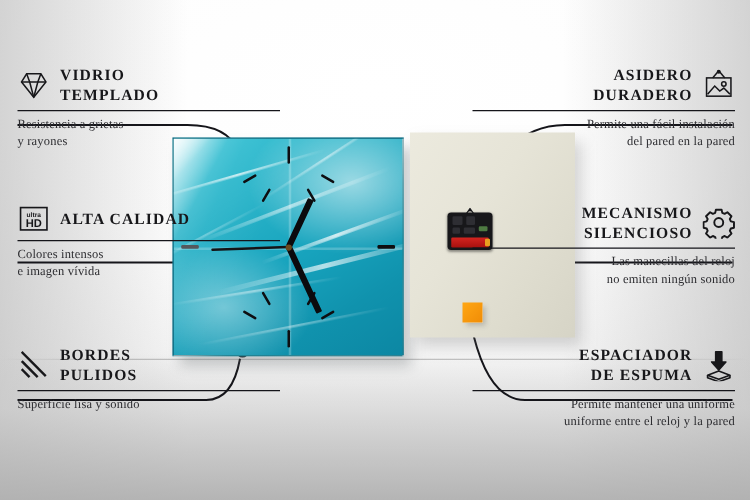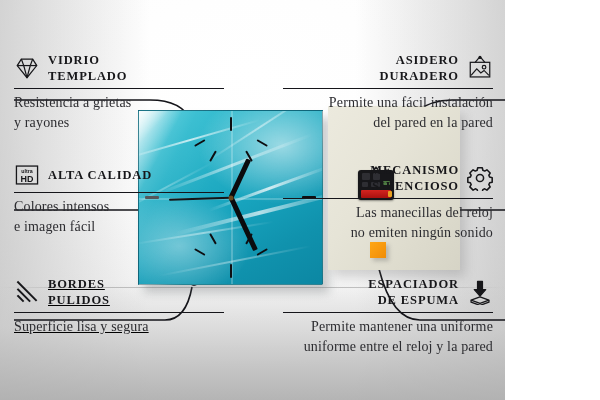--- a/index.html
+++ b/index.html
@@ -1,21 +1,21 @@
 <!DOCTYPE html>
 <html><head>
 <meta charset="utf-8">
 <style>
   html,body{margin:0;padding:0;}
   body{
     width:600px;height:400px;overflow:hidden;
     font-family:"Liberation Serif",serif;
     background:#fff;
   }
-  #stage{position:relative;width:505px;height:400px;overflow:hidden;background:#f0abfc;}
+  #stage{position:relative;width:600px;height:400px;overflow:hidden;background:#f0abfc;}
 
   
   .bg-base{position:absolute;inset:0;
     background:
       radial-gradient(120% 90% at 50% 18%, #ffffff 0%, #fdfdfd 42%, #f2f2f2 70%, #e4e4e4 100%);}
   .bg-vignette-l{position:absolute;left:0;top:0;width:150px;height:400px;
     background:linear-gradient(to right, rgba(178,178,178,.55), rgba(178,178,178,0));}
   .bg-vignette-r{position:absolute;right:0;top:0;width:150px;height:400px;
     background:linear-gradient(to left, rgba(178,178,178,.55), rgba(178,178,178,0));}
   .bg-floor{position:absolute;left:0;right:0;bottom:0;height:118px;
@@ -29,31 +29,31 @@
   
   .feat{position:absolute;width:210px;}
   .feat .row{display:flex;align-items:center;gap:8px;}
   .feat.left .row{justify-content:flex-start;}
   .feat.right .row{justify-content:flex-end;}
   .feat .ttl{font-family:"Liberation Serif",serif;font-weight:700;
     font-size:12.5px;letter-spacing:.9px;color:#17171a;line-height:1.28;text-transform:uppercase;}
   .feat.left .ttl{text-align:left;}
   .feat.right .ttl{text-align:right;}
   .feat .rule{height:1px;background:#15151a;margin:4px 0 4px 0;width:100%;}
-  .feat .sub{font-family:"Liberation Serif",serif;font-size:14px;color:#2c2c30;
+  .feat .sub{font-family:"Liberation Serif",serif;font-size:10px;color:#2c2c30;
     line-height:1.42;letter-spacing:.15px;}
   .feat.left .sub{text-align:left;}
   .feat.right .sub{text-align:right;}
   .ico{width:26px;height:26px;flex:0 0 26px;display:block;}
   .ico svg{display:block;width:26px;height:26px;}
 
   
   #f-vidrio{left:14px;top:52px;}
   #f-hd{left:14px;top:162px;}
-  #f-bordes{left:14px;top:276px;text-decoration:underline;}
+  #f-bordes{left:14px;top:276px;}
   #f-asidero{right:12px;top:52px;}
   #f-mecanismo{right:12px;top:162px;}
   #f-espaciador{right:12px;top:276px;}
 
   
   #clock{position:absolute;left:138px;top:110px;width:185px;height:175px;}
   .clock-shadow{position:absolute;left:6px;top:8px;width:185px;height:175px;
     background:rgba(90,95,100,.30);filter:blur(5px);border-radius:2px;}
   .clock-face{position:absolute;inset:0;overflow:hidden;
     border:1px solid rgba(20,60,70,.45);
@@ -219,21 +219,21 @@
           <text x="16" y="24" font-family="Liberation Sans, sans-serif" font-size="11" font-weight="bold" text-anchor="middle" fill="#17171a">HD</text>
         </svg>
       </span>
       <div class="ttl">
         <div>ALTA CALIDAD</div>
       </div>
     </div>
     <div class="rule"></div>
     <div class="sub">
       <div>Colores intensos</div>
-      <div>e imagen fácil</div>
+      <div>e imagen vívida</div>
     </div>
   </div>
 
   <div class="feat left" id="f-bordes">
     <div class="row">
       <span class="ico">
         <svg viewBox="0 0 32 32">
             <g stroke="#17171a" stroke-width="2.4" stroke-linecap="square">
           <path d="M5 4 L27 26"></path>
               <path d="M5 13 L19 27"></path>
@@ -241,21 +241,21 @@
         </g>
           </svg>
       </span>
       <div class="ttl">
         <div>BORDES</div>
         <div>PULIDOS</div>
       </div>
     </div>
     <div class="rule"></div>
     <div class="sub">
-      <div>Superficie lisa y segura</div>
+      <div>Superficie lisa y sonido</div>
     </div>
   </div>
 
   <div class="feat right" id="f-asidero">
     <div class="row">
       <div class="ttl">
         <div>ASIDERO</div>
         <div>DURADERO</div>
       </div>
       <span class="ico">

